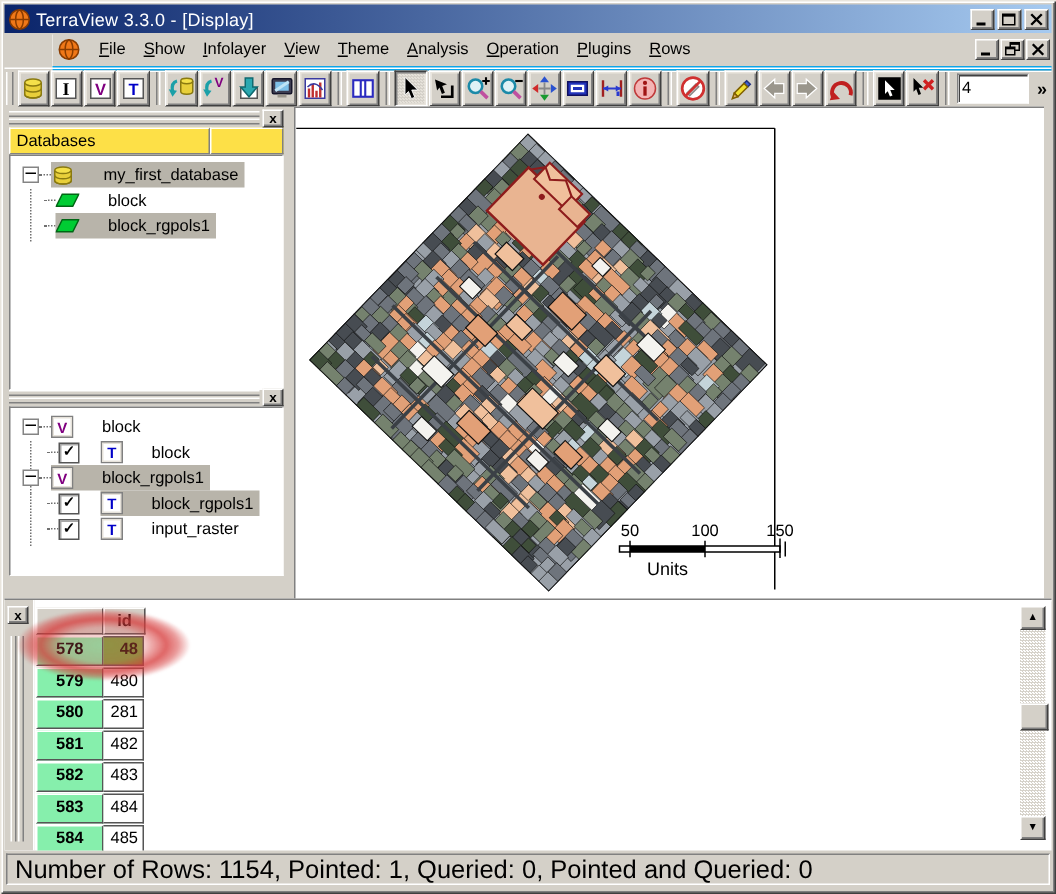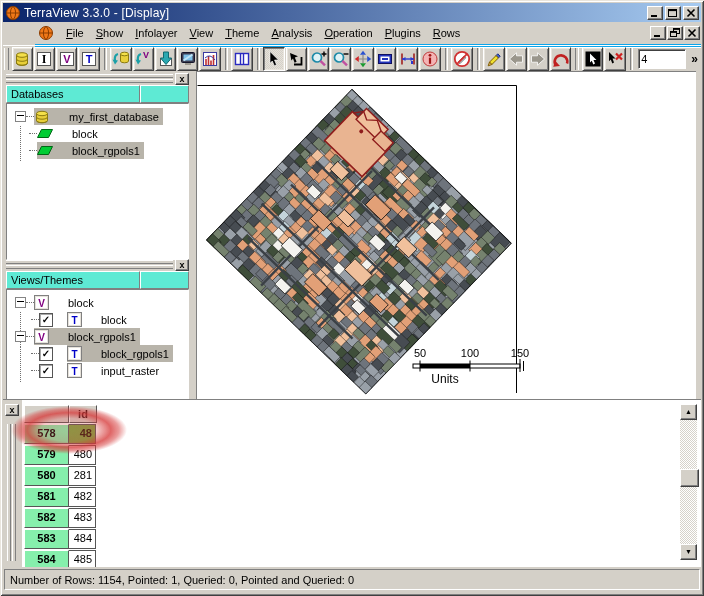--- a/index.html
+++ b/index.html
@@ -41,21 +41,21 @@
     box-shadow:inset 1px 1px 0 #404040;font:11px "Liberation Sans",sans-serif;padding:0 2px;margin:0 2px}
   .chev{font-size:12px;font-weight:bold;background:none;border:none;padding:0 3px;cursor:default}
   
   .dockpanel{position:absolute;left:4px;width:187px}
   .pgrip{height:10px;position:relative;margin:1px 2px 1px 2px}
   .gripbar{height:2px;border-top:1px solid #fff;border-bottom:1px solid #808080;margin:1px 16px 1px 0}
   .pclose{position:absolute;right:0;top:-1px;width:14px;height:12px;background:#d4d0c8;
     border:1px solid;border-color:#fff #404040 #404040 #fff;box-shadow:inset -1px -1px 0 #808080;
     font:bold 9px "Liberation Sans",sans-serif;line-height:9px;text-align:center;padding:0}
   .phead{display:flex;height:18px;margin:0 2px}
-  .hcell{background:#5eead4;border:1px solid;border-color:#fff #808080 #808080 #fff;
+  .hcell{background:#fde047;border:1px solid;border-color:#fff #808080 #808080 #fff;
     font-size:11px;padding:2px 4px;box-sizing:border-box;white-space:nowrap;overflow:hidden}
   .pbody{margin:0 2px;background:#fff;border:1px solid;border-color:#808080 #fff #fff #808080;
     position:relative;overflow:hidden;padding-top:4px}
   .trow{height:17px;display:flex;align-items:center;font-size:11px;position:relative;white-space:nowrap}
   .tsel{background:var(--tree_selection,#b8b4aa)}
   .labelwrap{display:flex;align-items:center;height:17px;padding-right:4px}
   .tlabel{margin-left:19px}
   .exp{width:9px;height:9px;background:#fff;border:1px solid #848484;position:relative;flex:none}
   .exp::after{content:"";position:absolute;left:1px;right:1px;top:3px;height:1px;background:#000}
   .cb{width:12px;height:12px;background:#fff;border:1px solid #555;box-shadow:inset 1px 1px 0 #a8a8a8;
@@ -98,21 +98,21 @@
   .sthumb{position:absolute;left:0;top:65px;width:17px;height:16px;background:#d4d0c8;border:1px solid;
     border-color:#fff #404040 #404040 #fff;box-shadow:inset -1px -1px 0 #808080}
   
   .pointed-ellipse{position:absolute;left:11px;top:406px;width:116px;height:48px;border-radius:50%;
     background:radial-gradient(closest-side,rgba(222,92,92,.22) 0%,rgba(220,80,80,.30) 48%,
       rgba(214,58,58,.78) 72%,rgba(214,58,58,.5) 86%,rgba(214,58,58,0) 100%);
     filter:blur(.6px);pointer-events:none;z-index:6}
   
   .statusbar{position:absolute;left:3px;right:3px;top:567px;height:25px;padding:2px 1px 0 1px;box-sizing:border-box}
   .sfield{height:19px;border:1px solid;border-color:#808080 #fff #fff #808080;
-    display:flex;align-items:center;font-size:11px;padding:0 5px;color:#000}
+    display:flex;align-items:center;font-size:17px;padding:0 5px;color:#000}
 </style>
 </head>
 <body style="--title_gradient_left: #0a246a; --title_gradient_right: #a6caf0; --chrome: #d4d0c8; --tree_selection: #b8b4aa; --pointed_row_fill: #7ba23e; --annotation_red: #d63a3a;">
 
 <div class="titlebar">
   <svg class="ticon" viewBox="0 0 16 16">
     <circle cx="8" cy="8" r="6.5" fill="#f07818" stroke="#8a3c00"></circle>
     <path d="M1.5,8 h13 M8,1.5 c3.4,2 3.4,11 0,13 M8,1.5 c-3.4,2 -3.4,11 0,13" fill="none" stroke="#8a3c00" stroke-width="1"></path>
   </svg>
   <span class="title-text">TerraView 3.3.0 - [Display]</span>
@@ -412,24 +412,20 @@
       </span>
     </div>
   </div>
 </div>
 
 <div class="dockpanel" style="top:259px">
   <div class="pgrip">
     <div class="gripbar"></div>
     <div class="gripbar"></div>
     <button class="pclose">x</button>
-  </div>
-  <div class="phead">
-    <div class="hcell" style="width:134px">Views/Themes</div>
-    <div class="hcell" style="flex:1"></div>
   </div>
   <div class="pbody" style="height:107px">
     <div class="vdot" style="left:13px;top:22px;height:35px"></div>
     <div class="vdot" style="left:13px;top:57px;height:35px"></div>
 
     <div class="trow">
       <span style="width:8px"></span>
       <span class="exp"></span>
       <span class="hdots"></span>
       <span class="labelwrap">

